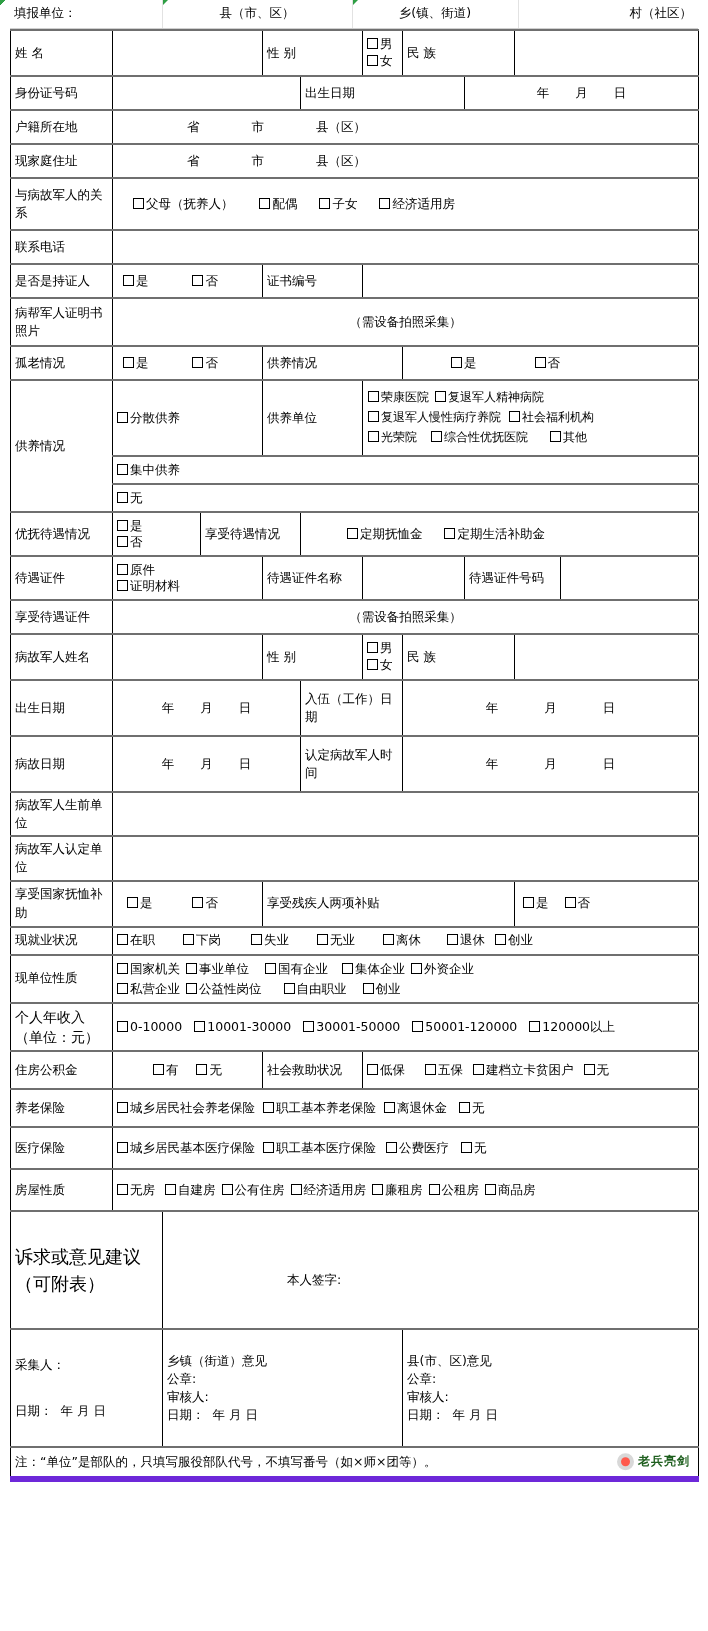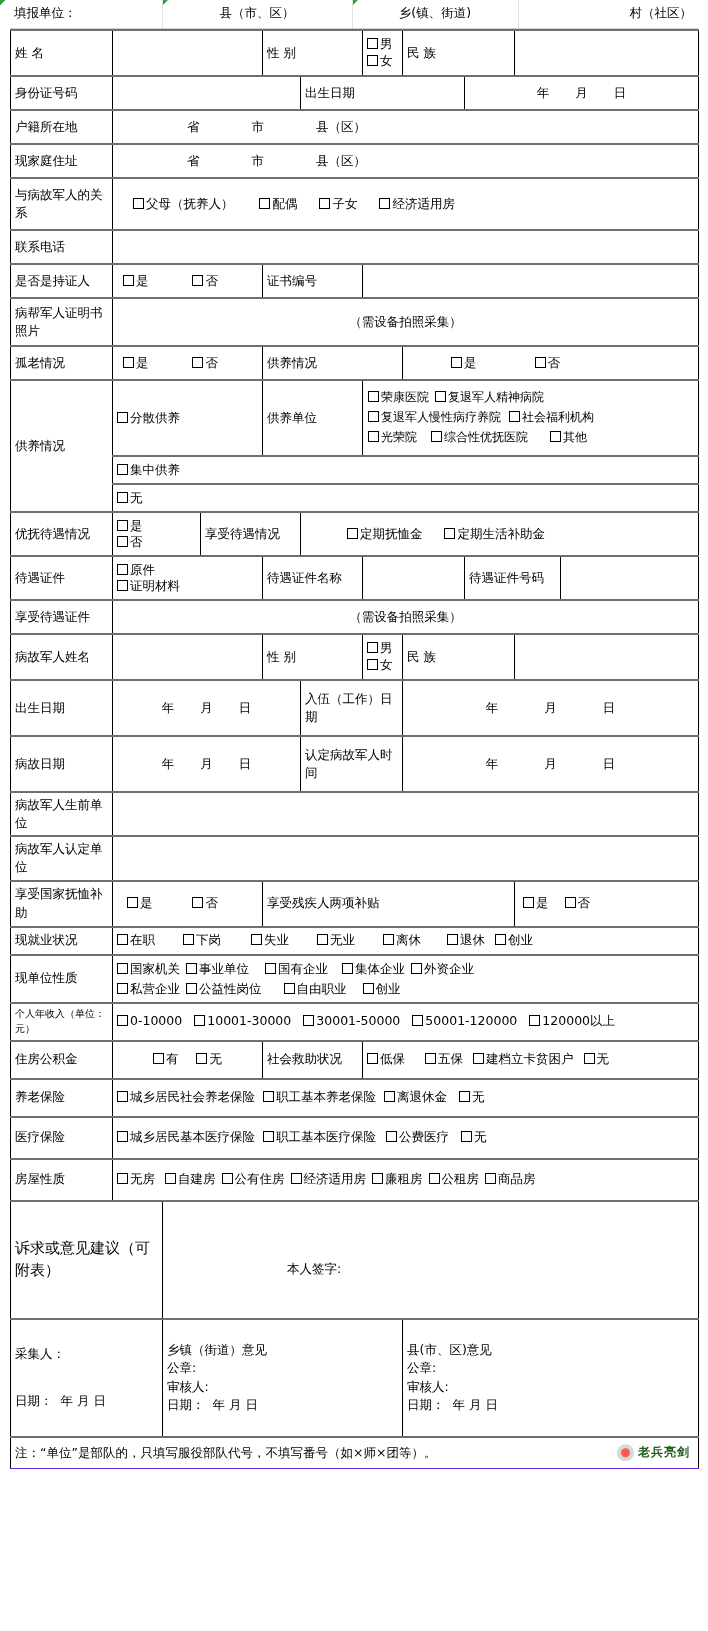--- a/index.html
+++ b/index.html
@@ -383,21 +383,21 @@
       <td class="lbl thick-top" style="height:44px">现单位性质</td>
       <td class="lft thick-top" style="height:44px" colspan="11">
         <div class="optwrap" style="line-height:1.6">
           <span class="opt" style="margin-right:6px"><span class="cb"></span><span>国家机关</span></span><span class="opt" style="margin-right:16px"><span class="cb"></span><span>事业单位</span></span><span class="opt" style="margin-right:14px"><span class="cb"></span><span>国有企业</span></span><span class="opt" style="margin-right:6px"><span class="cb"></span><span>集体企业</span></span><span class="opt"><span class="cb"></span><span>外资企业</span></span><br>
           <span class="opt" style="margin-right:6px"><span class="cb"></span><span>私营企业</span></span><span class="opt" style="margin-right:22px"><span class="cb"></span><span>公益性岗位</span></span><span class="opt" style="margin-right:16px"><span class="cb"></span><span>自由职业</span></span><span class="opt"><span class="cb"></span><span>创业</span></span>
         </div>
       </td>
     </tr>
 
     <tr>
-      <td class="lbl thick-top" style="height:38px;font-size:10px">个人年收入（单位：元）</td>
+      <td class="lbl thick-top" style="height:38px;font-size:14px">个人年收入（单位：元）</td>
       <td class="lft thick-top" style="height:38px" colspan="11">
         <span class="opt" style="margin-right:12px"><span class="cb"></span><span>0-10000</span></span><span class="opt" style="margin-right:12px"><span class="cb"></span><span>10001-30000</span></span><span class="opt" style="margin-right:12px"><span class="cb"></span><span>30001-50000</span></span><span class="opt" style="margin-right:12px"><span class="cb"></span><span>50001-120000</span></span><span class="opt"><span class="cb"></span><span>120000以上</span></span>
       </td>
     </tr>
 
     <tr>
       <td class="lbl thick-top" style="height:38px">住房公积金</td>
       <td class="ctr thick-top" style="height:38px" colspan="3">
         <span class="opt" style="margin-right:14px"><span class="cb"></span><span>有</span></span>
         <span class="opt"><span class="cb"></span><span>无</span></span>
@@ -423,21 +423,21 @@
     </tr>
 
     <tr>
       <td class="lbl thick-top" style="height:42px">房屋性质</td>
       <td class="lft thick-top" style="height:42px" colspan="11">
         <span class="opt" style="margin-right:10px"><span class="cb"></span><span>无房</span></span><span class="opt" style="margin-right:6px"><span class="cb"></span><span>自建房</span></span><span class="opt" style="margin-right:6px"><span class="cb"></span><span>公有住房</span></span><span class="opt" style="margin-right:6px"><span class="cb"></span><span>经济适用房</span></span><span class="opt" style="margin-right:6px"><span class="cb"></span><span>廉租房</span></span><span class="opt" style="margin-right:6px"><span class="cb"></span><span>公租房</span></span><span class="opt"><span class="cb"></span><span>商品房</span></span>
       </td>
     </tr>
 
     <tr>
-      <td class="lbl thick-top" style="height:118px;font-size:15px" colspan="2">
+      <td class="lbl thick-top" style="height:118px;font-size:18px" colspan="2">
         <span style="display:inline-block;line-height:1.5">诉求或意见建议（可附表）</span>
       </td>
       <td class="thick-top" style="height:118px;vertical-align:bottom" colspan="10">
         <div class="sig" style="padding-bottom:36px;padding-left:120px">本人签字:</div>
       </td>
     </tr>
 
     <tr>
       <td class="blockcell thick-top" style="height:118px" colspan="2">
         <div>采集人：</div>
@@ -458,21 +458,21 @@
         <div>县(市、区)意见</div>
         <div>公章:</div>
         <div>审核人:</div>
         <div>
           <span>日期：</span>&nbsp;&nbsp;<span>年</span>&nbsp;<span>月</span>&nbsp;<span>日</span>
         </div>
       </td>
     </tr>
 
     <tr class="noterow">
-      <td class="lft thick-top" style="height:32px;border-bottom:1px solid #6d28d9;" colspan="12">
+      <td class="lft thick-top" style="height:32px;border-bottom:6px solid #6d28d9;" colspan="12">
         <span>注：“单位”是部队的，只填写服役部队代号，不填写番号（如×师×团等）。</span>
         <span class="logo">
           <span class="circ"></span>
           <span class="lgtxt">老兵亮剑</span>
         </span>
       </td>
     </tr>
   </tbody>
     </table>
 

